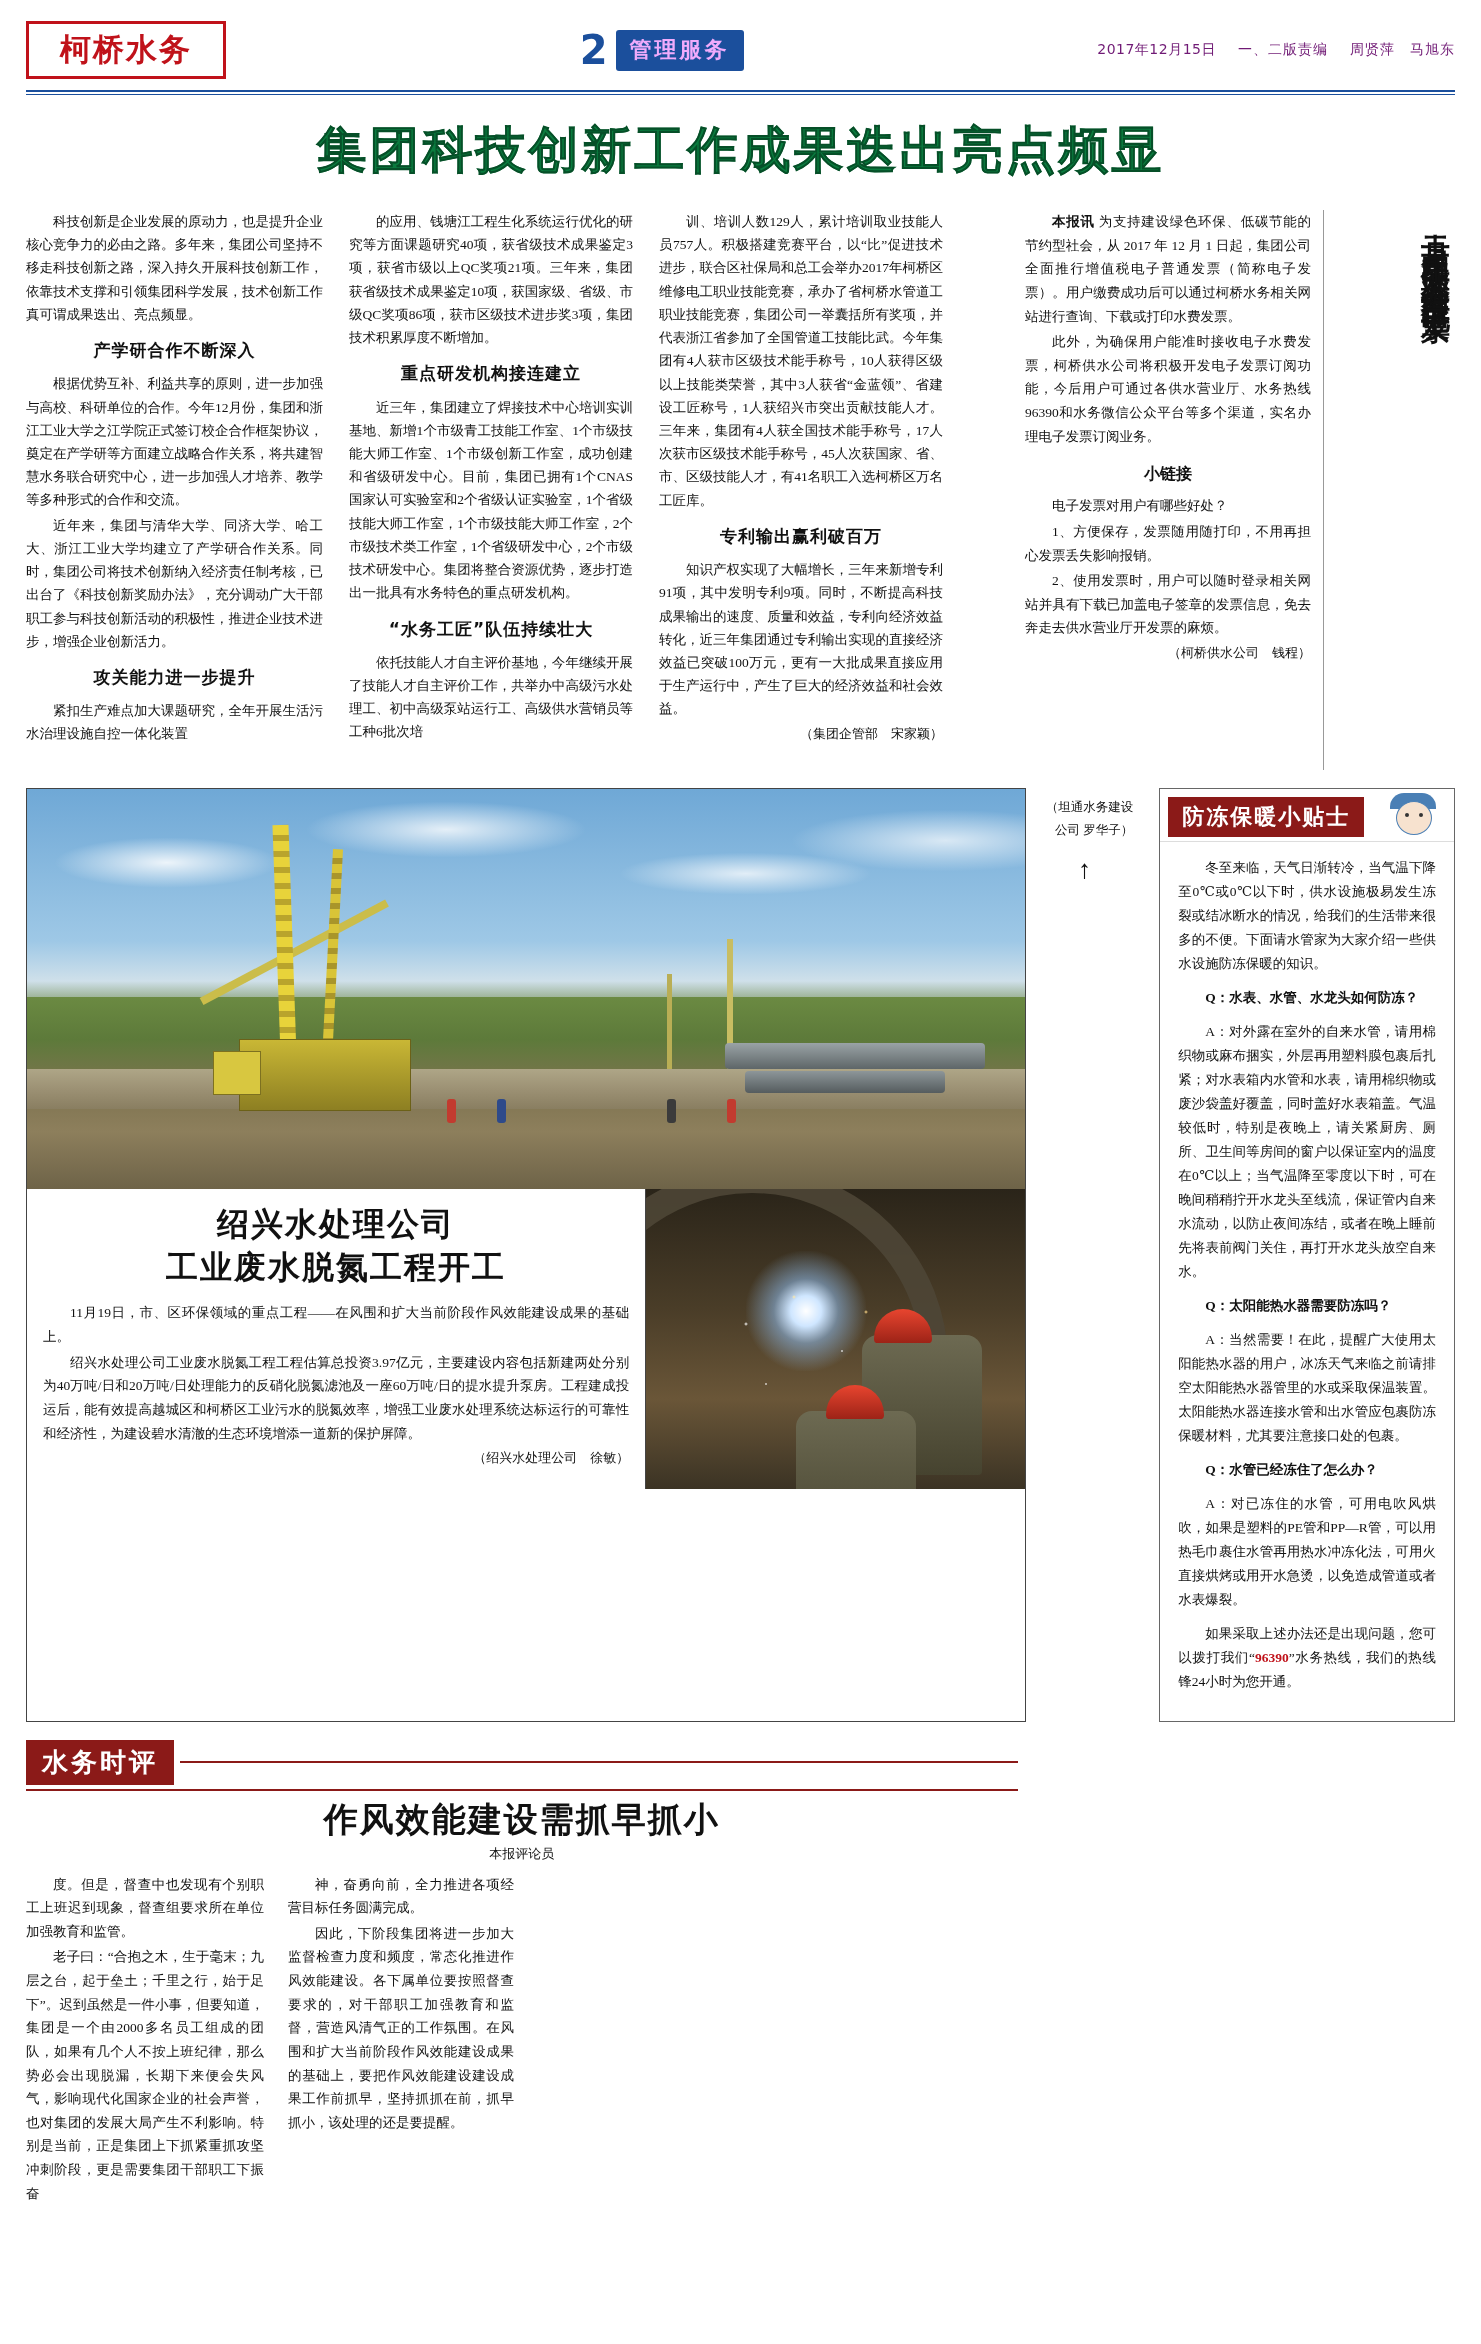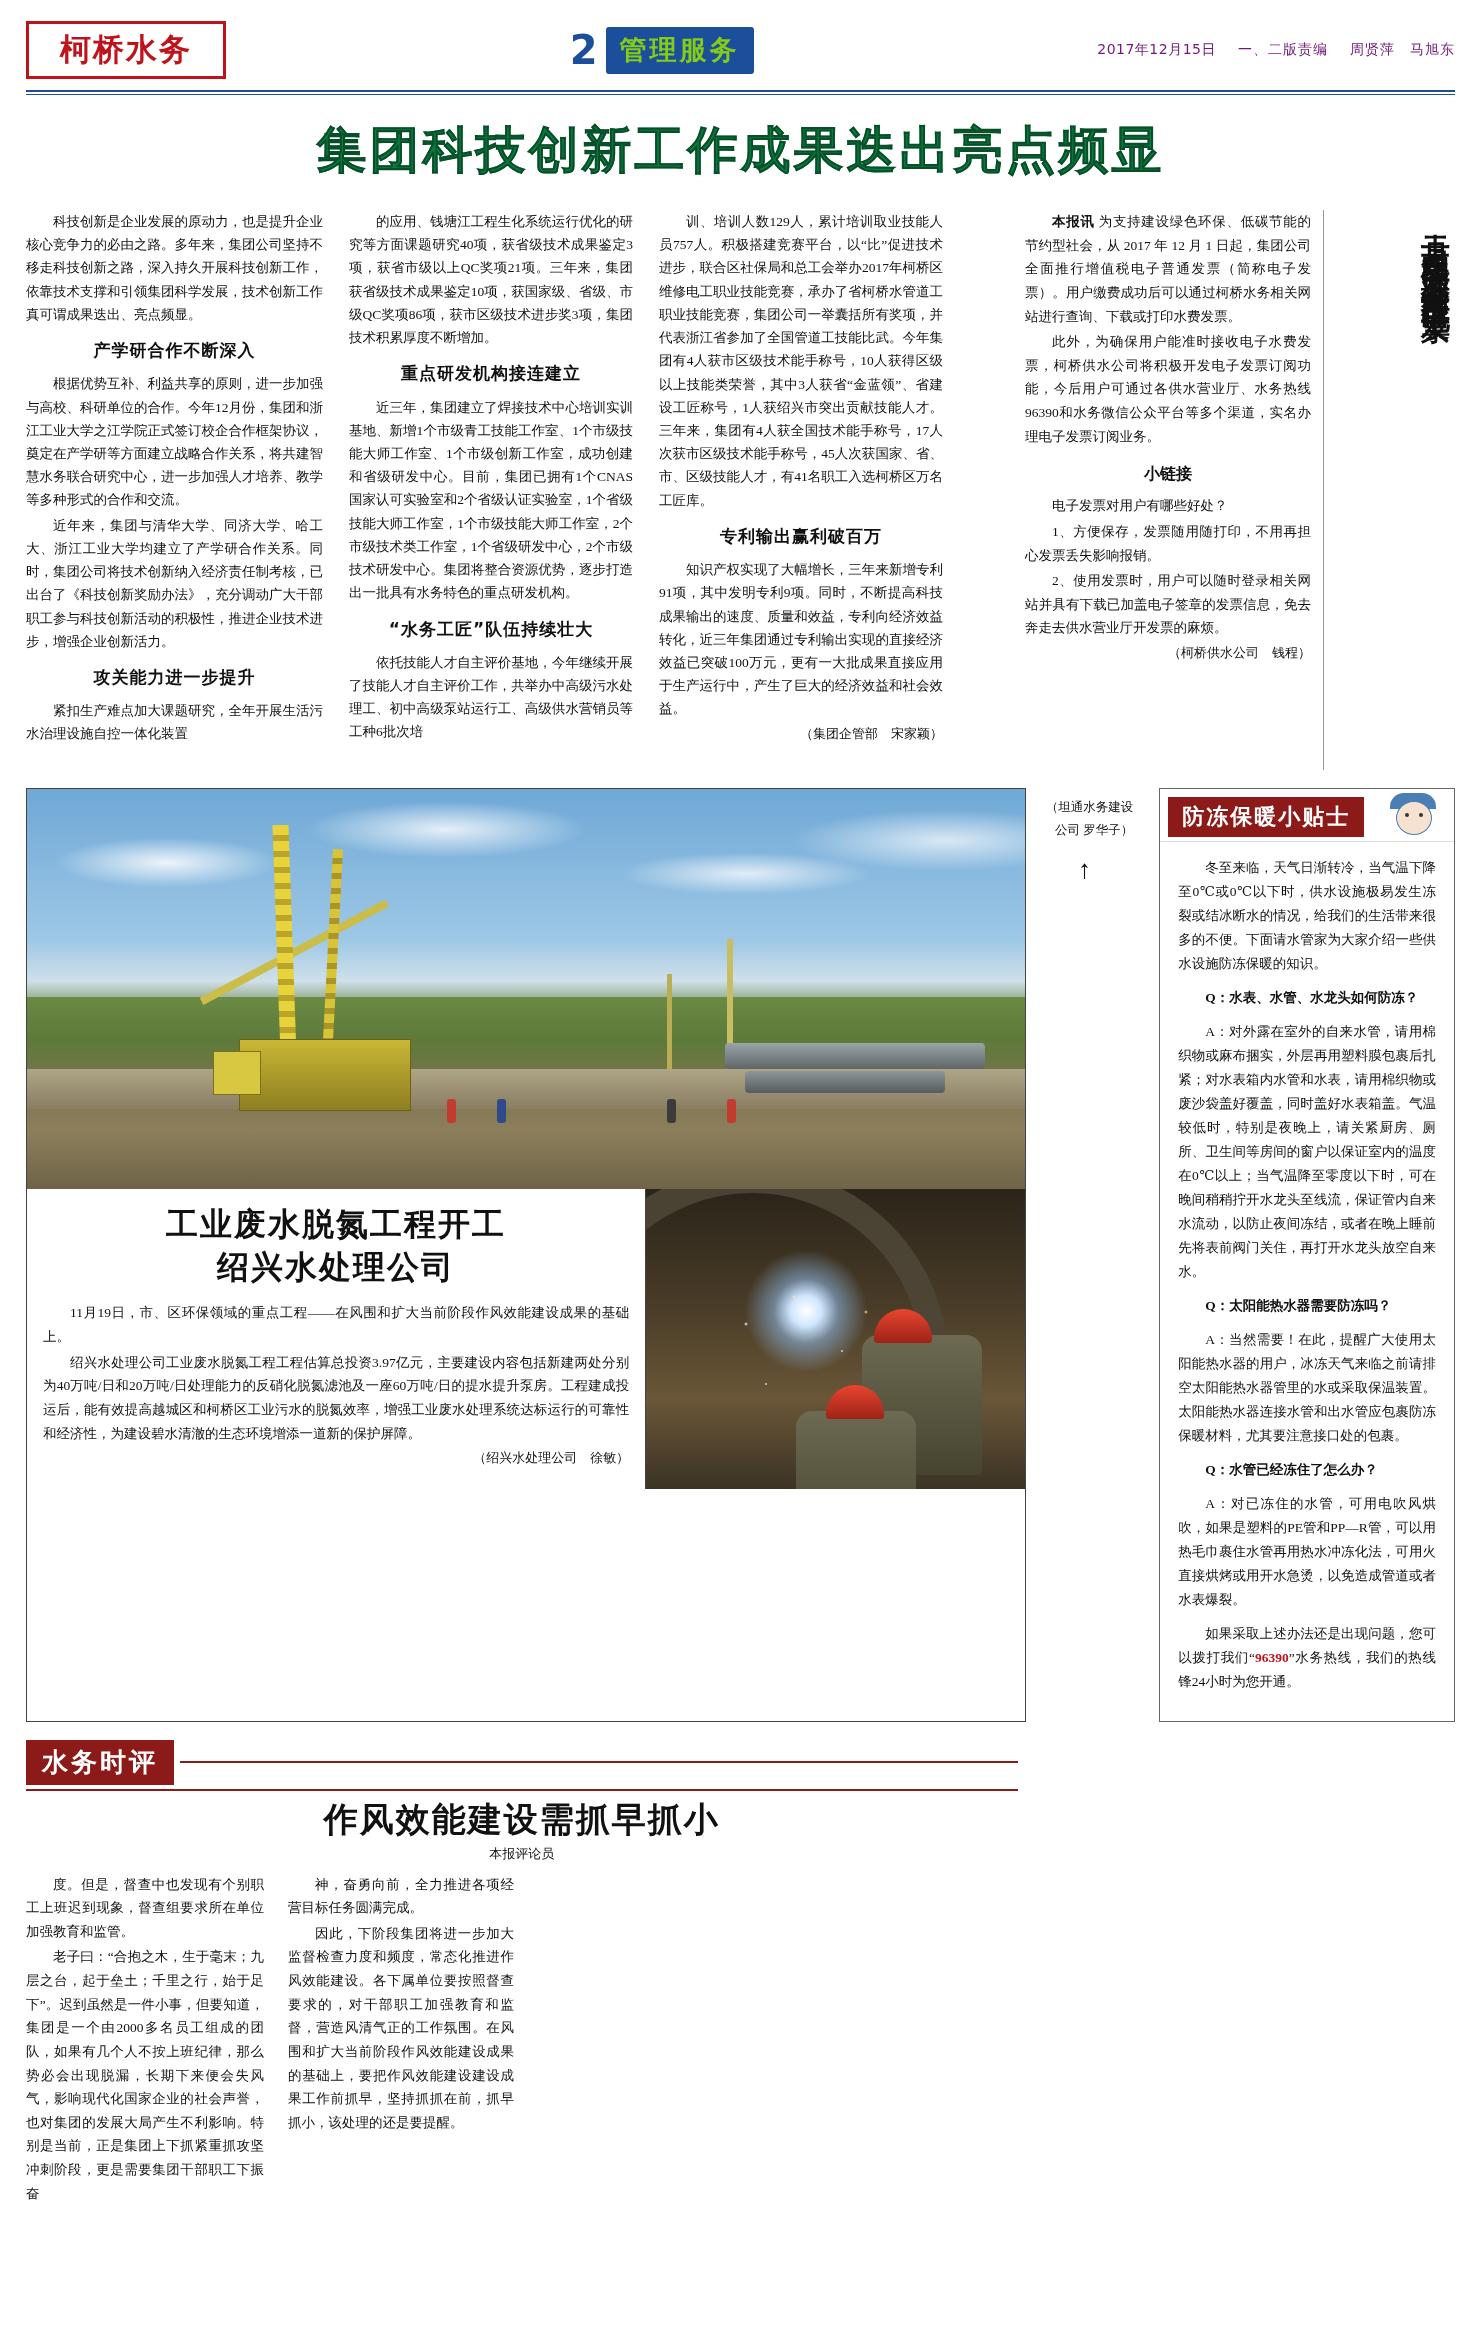--- a/index.html
+++ b/index.html
@@ -55,23 +55,23 @@
   .page-num {
     font-family: "DejaVu Sans", sans-serif;
     font-size: 40px;
     font-weight: bold;
     color: #1b4f9c;
     line-height: 1;
     padding-right: 2px;
   }
   .section-tag {
     background: #1b4f9c;
-    color: #84cc16;
-    font-family: "DejaVu Sans", sans-serif;
-    font-size: 27px;
+    color: #f0abfc;
+    font-family: "DejaVu Sans", sans-serif;
+    font-size: 22px;
     font-weight: bold;
     letter-spacing: 3px;
     padding: 5px 14px 6px 14px;
     border-radius: 3px;
   }
   .masthead-right {
     font-size: 14px;
     font-family: "DejaVu Sans", sans-serif;
     color: #701a75;
     display: flex;
@@ -574,22 +574,22 @@
         <div class="pipe-stack2"></div>
         <div class="worker" style="left:420px;"></div>
         <div class="worker b" style="left:470px;"></div>
         <div class="worker c" style="left:640px;"></div>
         <div class="worker" style="left:700px;"></div>
       </div>
 
       <div class="feature-bottom">
         <div class="feature-text">
           <div class="feature-title">
+            <div>绍兴水处理公司</div>
             <div>工业废水脱氮工程开工</div>
-            <div>绍兴水处理公司</div>
           </div>
           <div class="feature-body">
             <p>11月19日，市、区环保领域的重点工程——在风围和扩大当前阶段作风效能建设成果的基础上。</p>
             <p>绍兴水处理公司工业废水脱氮工程工程估算总投资3.97亿元，主要建设内容包括新建两处分别为40万吨/日和20万吨/日处理能力的反硝化脱氮滤池及一座60万吨/日的提水提升泵房。工程建成投运后，能有效提高越城区和柯桥区工业污水的脱氮效率，增强工业废水处理系统达标运行的可靠性和经济性，为建设碧水清澈的生态环境增添一道新的保护屏障。</p>
             <p class="sign">（绍兴水处理公司　徐敏）</p>
           </div>
         </div>
         <div class="feature-photo2">
           <div class="pipe-ring"></div>
           <div class="weld-flash"></div>

